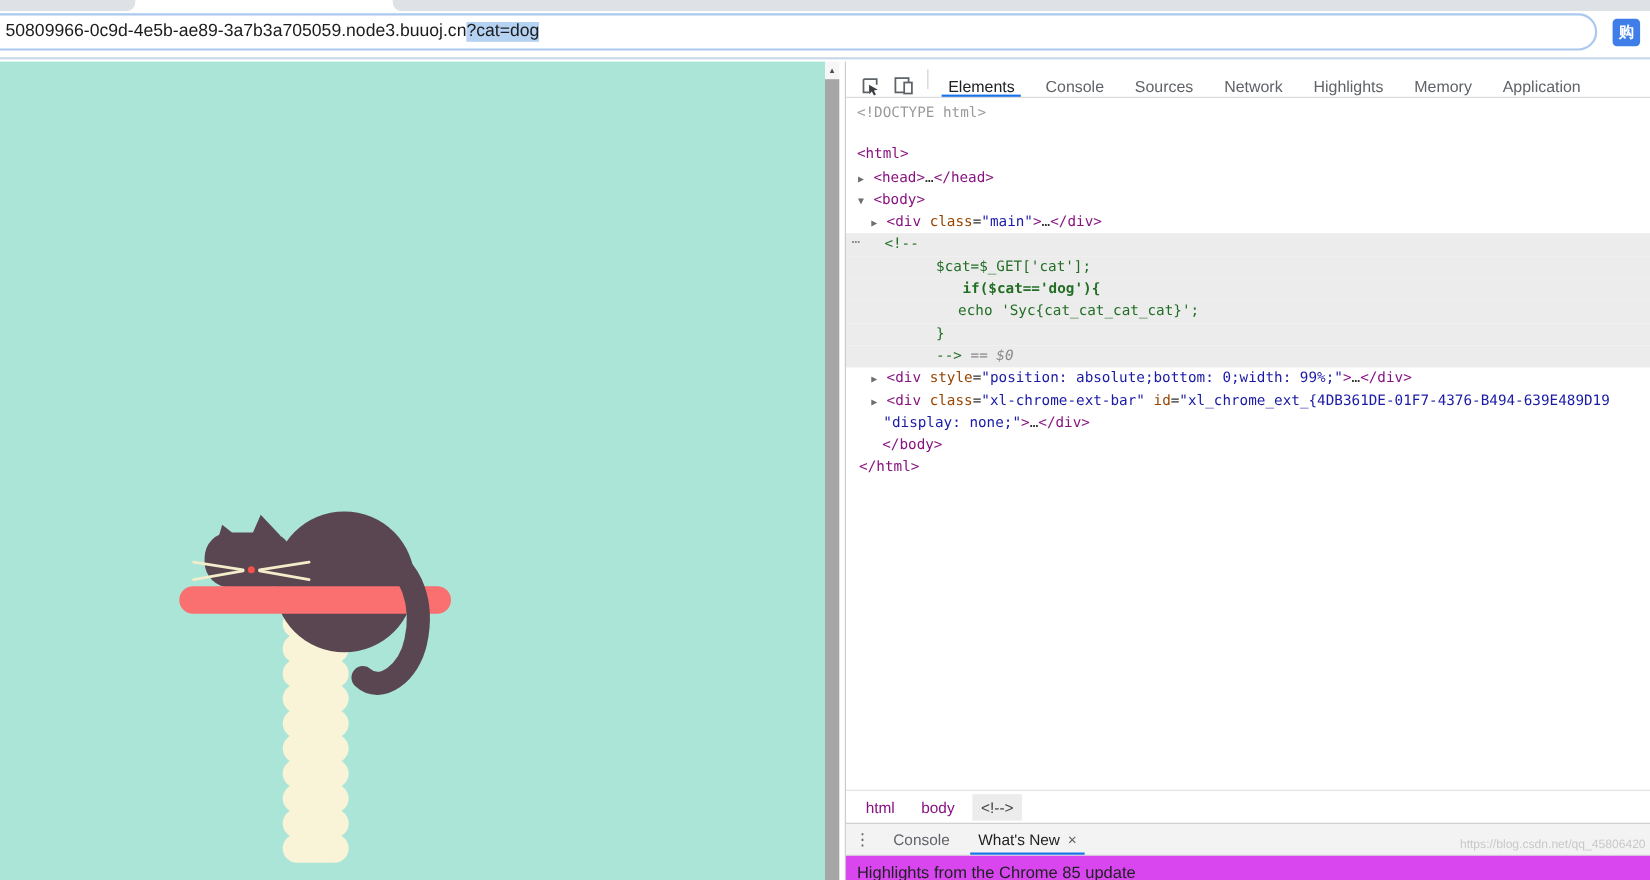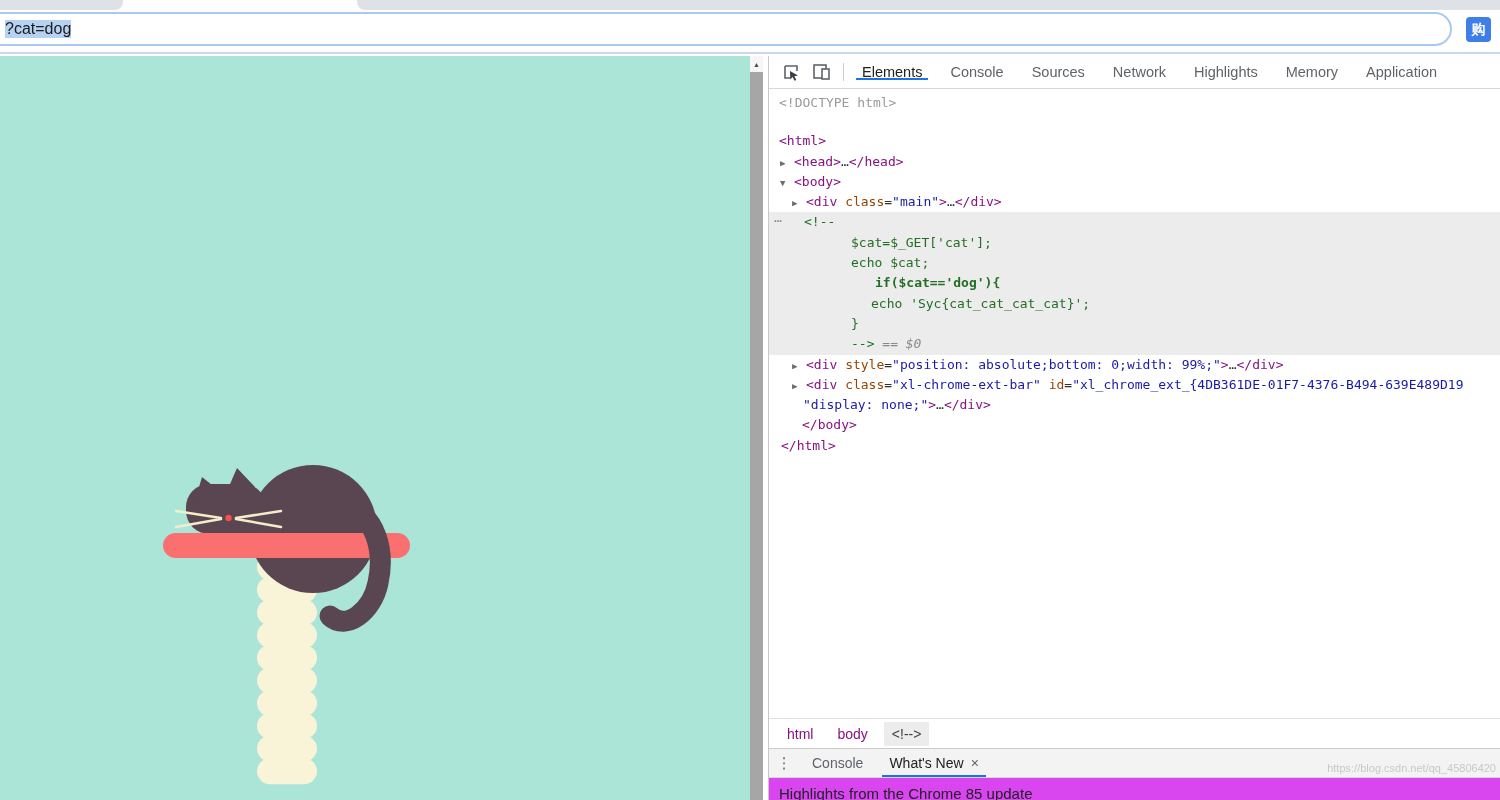--- a/index.html
+++ b/index.html
@@ -25,21 +25,21 @@
 
   
   #pagescroll { position:absolute; left:750px; top:56px; width:13px; height:744px; background:#fff; }
   #pagescroll .btn { position:absolute; left:0; top:0; width:13px; height:16px; background:#f6f6f6;
                      color:#4a4a4a; font-size:7px; display:flex; align-items:center; justify-content:center; }
   #pagescroll .thumb { position:absolute; left:0; top:16px; width:13px; bottom:0; background:#a6a6a6; }
 
   
   #devtools { position:absolute; left:768px; top:56px; width:732px; height:744px; background:#fff;
               border-left:1px solid #c8c8c8; display:flex; flex-direction:column; }
-  .dt-toolbar { height:33px; border-bottom:1px solid #d8d8d8; display:flex; align-items:center; flex:none; }
+  .dt-toolbar { height:33px; border-bottom:1px solid #d8d8d8; display:flex; align-items:flex-end; flex:none; }
   .dt-icons { display:flex; align-items:center; gap:10px; padding:0 10px 0 12px; }
   .dt-icons svg { display:block; }
   .dt-divider { width:1px; height:18px; background:#ccc; align-self:center; margin-right:4px; }
   .dt-tabs { display:flex; align-items:stretch; }
   .dt-tab { display:flex; align-items:center; padding:0 14px; font-size:14.5px; color:#5f6368; position:relative; cursor:default; }
   .dt-tab.active { color:#202124; }
   .dt-tab.active::after { content:""; position:absolute; left:8px; right:8px; bottom:0; height:2.5px; background:var(--accent); }
 
   .dt-tree { height:629px; overflow:hidden; font-family:"DejaVu Sans Mono", monospace; font-size:13px; padding-top:4px; flex:none; }
   .dt-line { height:20.3px; line-height:20.3px; white-space:pre; position:relative; color:#303030; }
@@ -74,20 +74,21 @@
 
 <div id="stage">
 
   <div id="tabstrip">
     <div class="tabgray-l"></div>
     <div class="tabgray-r"></div>
   </div>
 
   <div id="toolbar">
     <div id="urlbar">
+        <span>50809966-0c9d-4e5b-ae89-3a7b3a705059.node3.buuoj.cn</span>
         <span class="sel">?cat=dog</span>
       </div>
     <div id="ext-icon">
         <span>购</span>
       </div>
   </div>
 
   <div id="page">
     <svg width="750" height="744" viewBox="0 0 750 744">
 
@@ -162,21 +163,20 @@
     </div>
 
     <div class="dt-tree">
         <div class="dt-line" style="padding-left: 10px;"><span class="c-gray">&lt;!DOCTYPE html&gt;</span></div>
         <div class="dt-line" style="padding-left: 10px; margin-top: 18px;"><span class="c-tag">&lt;html&gt;</span></div>
         <div class="dt-line" style="padding-left: 25px;"><span class="arrow">▶</span><span class="c-tag">&lt;head&gt;</span><span class="c-txt">…</span><span class="c-tag">&lt;/head&gt;</span></div>
         <div class="dt-line" style="padding-left: 25px;"><span class="arrow">▼</span><span class="c-tag">&lt;body&gt;</span></div>
         <div class="dt-line" style="padding-left: 37px;"><span class="arrow">▶</span><span class="c-tag">&lt;div</span><span class="c-txt"> </span><span class="c-attr">class</span><span class="c-txt">=</span><span class="c-val">"main"</span><span class="c-tag">&gt;</span><span class="c-txt">…</span><span class="c-tag">&lt;/div&gt;</span></div>
         <div class="dt-line hl" style="padding-left: 35px;"><span class="gutter">…</span><span class="c-com">&lt;!--</span></div>
         <div class="dt-line hl" style="padding-left: 82px;"><span class="c-com">$cat=$_GET['cat'];</span></div>
-        <div class="dt-line hl" style="padding-left: 82px;"><span class="c-com">echo $cat;</span></div>
         <div class="dt-line hl" style="padding-left: 106px; font-weight: bold;"><span class="c-com">if($cat=='dog'){</span></div>
         <div class="dt-line hl" style="padding-left: 102px;"><span class="c-com">echo 'Syc{cat_cat_cat_cat}';</span></div>
         <div class="dt-line hl" style="padding-left: 82px;"><span class="c-com">}</span></div>
         <div class="dt-line hl" style="padding-left: 82px;"><span class="c-com">--&gt; </span><span class="c-dim">== $0</span></div>
         <div class="dt-line" style="padding-left: 37px;"><span class="arrow">▶</span><span class="c-tag">&lt;div</span><span class="c-txt"> </span><span class="c-attr">style</span><span class="c-txt">=</span><span class="c-val">"position: absolute;bottom: 0;width: 99%;"</span><span class="c-tag">&gt;</span><span class="c-txt">…</span><span class="c-tag">&lt;/div&gt;</span></div>
         <div class="dt-line" style="padding-left: 37px;"><span class="arrow">▶</span><span class="c-tag">&lt;div</span><span class="c-txt"> </span><span class="c-attr">class</span><span class="c-txt">=</span><span class="c-val">"xl-chrome-ext-bar"</span><span class="c-txt"> </span><span class="c-attr">id</span><span class="c-txt">=</span><span class="c-val">"xl_chrome_ext_{4DB361DE-01F7-4376-B494-639E489D19</span></div>
         <div class="dt-line" style="padding-left: 34px;"><span class="c-val">"display: none;"</span><span class="c-tag">&gt;</span><span class="c-txt">…</span><span class="c-tag">&lt;/div&gt;</span></div>
         <div class="dt-line" style="padding-left: 33px;"><span class="c-tag">&lt;/body&gt;</span></div>
         <div class="dt-line" style="padding-left: 12px;"><span class="c-tag">&lt;/html&gt;</span></div>
       </div>

